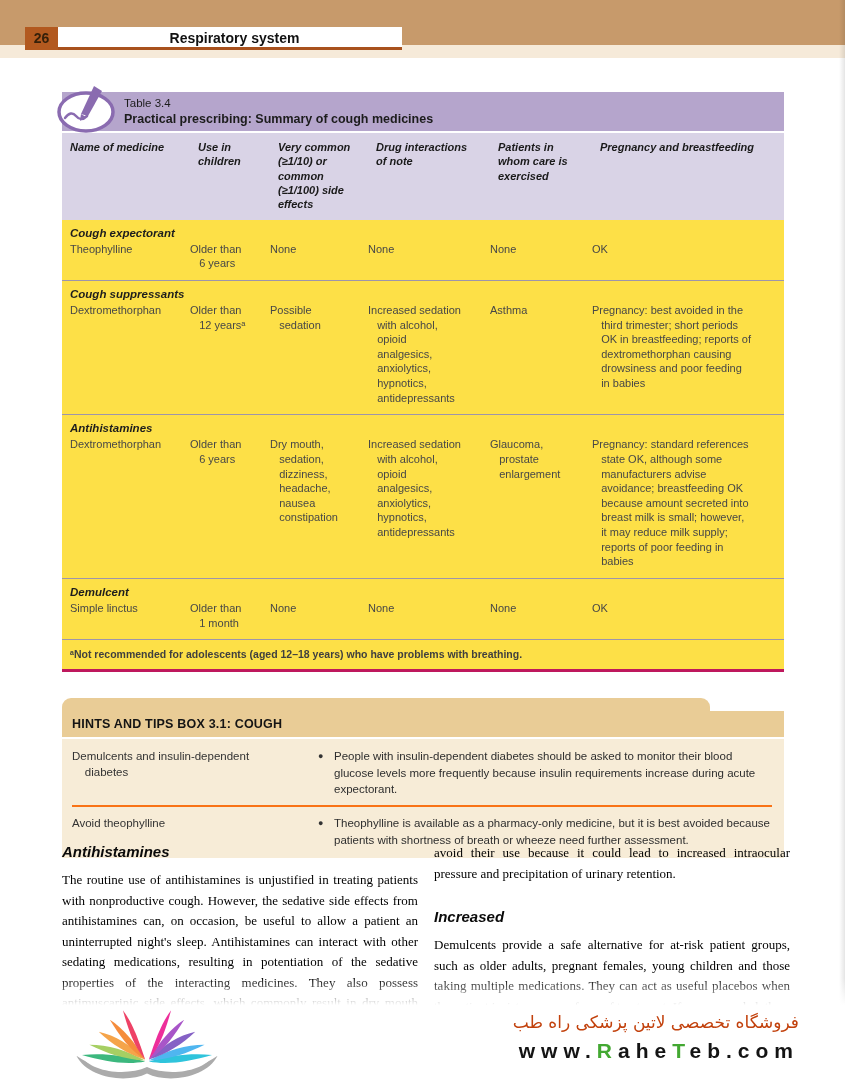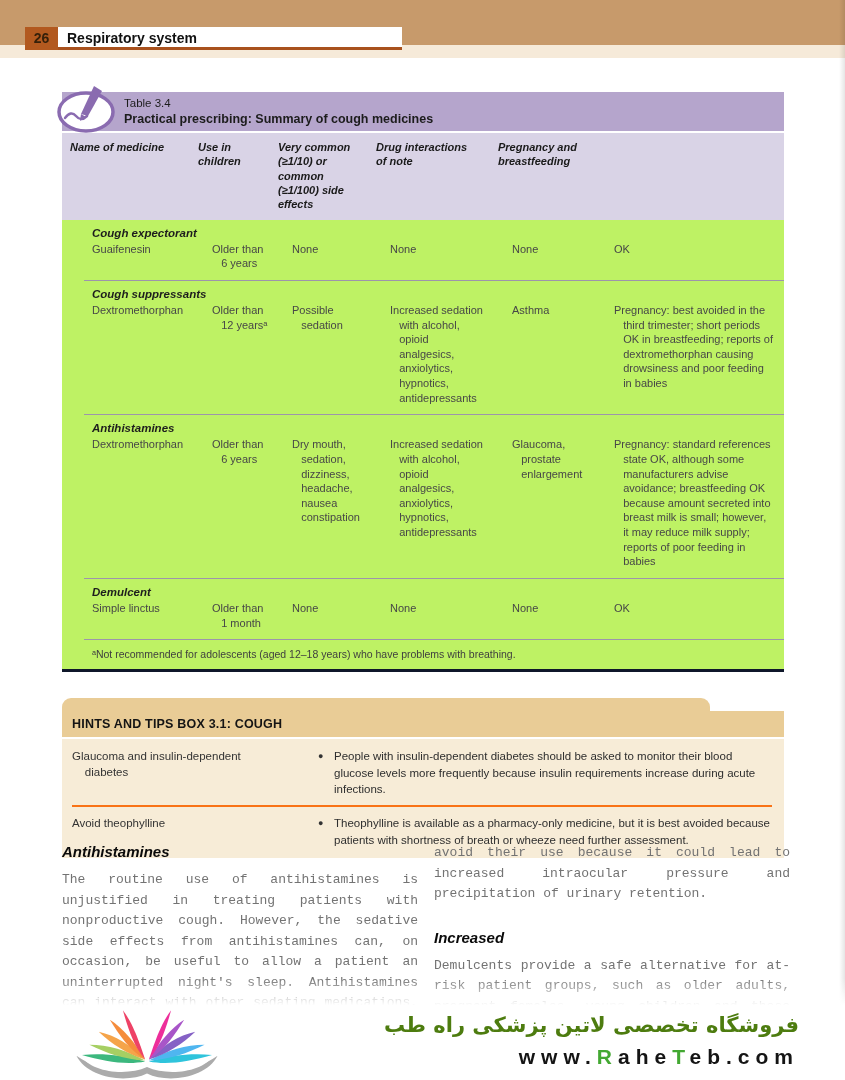--- a/index.html
+++ b/index.html
@@ -7,71 +7,71 @@
         font-family:"Liberation Sans","DejaVu Sans",sans-serif;}
   .pre{white-space:pre-wrap;}
 
   
   .top-band{position:absolute;left:0;top:0;width:845px;height:45px;background:#c79a6b;}
   .cream-strip{position:absolute;left:0;top:45px;width:845px;height:13px;background:#f6ead9;}
   .pagenum-box{position:absolute;left:25px;top:27px;width:33px;height:23px;background:#b2591f;
                color:#35200a;font-weight:bold;font-size:14px;text-align:center;line-height:23px;}
   .chapter-box{position:absolute;left:58px;top:27px;width:344px;height:23px;background:#fff;
                border-bottom:3px solid #a8511d;color:#111;font-weight:bold;font-size:14px;
-               line-height:23px;padding-left:9px;box-sizing:border-box;}
+               line-height:23px;padding-left:9px;box-sizing:border-box;text-align:center;}
   .right-scan-edge{position:absolute;right:0;top:0;width:6px;height:1080px;
                    background:linear-gradient(to right,rgba(0,0,0,0),rgba(0,0,0,0.10));}
 
   
   .tablewrap{position:absolute;left:62px;top:92px;width:722px;}
   .t-titleband{background:#b5a5cc;min-height:38px;padding:4px 8px 4px 62px;box-sizing:border-box;color:#1c1c1c;}
   .t-label{font-size:11.5px;line-height:1.3;}
   .t-title{font-size:12.5px;font-weight:bold;line-height:1.3;}
   .t-icon{position:absolute;left:-6px;top:-8px;width:62px;height:52px;}
   .t-headrow{display:grid;grid-template-columns:128px 80px 98px 122px 102px 1fr;
              background:#d9d3e6;border-top:2px solid #fff;padding:7px 0 8px 8px;font-style:italic;}
   .t-headrow .hc{font-size:11px;font-weight:bold;color:#1a1a1a;line-height:1.3;padding-right:8px;}
-  .t-body{background:#bef264;border-bottom:3px solid #0f172a;padding-left:22px;}
+  .t-body{background:#fde047;border-bottom:3px solid #be185d;}
   .t-section{padding:5px 0 9px 8px;}
   .t-section + .t-section{border-top:1px solid #9d95ab;}
   .t-cat{font-style:italic;font-weight:600;font-size:11.5px;color:#1d1d1d;padding:2px 0 3px 0;}
   .t-row{display:grid;grid-template-columns:120px 80px 98px 122px 102px 1fr;}
   .t-row .c{font-size:11px;color:#474747;line-height:1.33;padding-right:8px;}
-  .t-foot{border-top:1px solid #9d95ab;padding:8px 8px 9px 8px;font-size:10.5px;color:#3f3f3f;}
+  .t-foot{border-top:1px solid #9d95ab;padding:8px 8px 9px 8px;font-size:10.5px;color:#3f3f3f;font-weight:bold;}
 
   
   .hints{position:absolute;left:62px;top:698px;width:722px;}
   .hints-tab{width:648px;height:13px;background:#e9cc96;border-radius:9px 9px 0 0;}
   .hints-titlebar{background:#e9cc96;height:26px;line-height:26px;font-weight:bold;font-size:12.5px;
                   color:#141414;padding-left:10px;letter-spacing:.2px;}
   .hints-body{background:#f7ecd7;margin-top:2px;padding:9px 12px 10px 10px;}
   .hints-row{display:grid;grid-template-columns:246px 1fr;}
   .hints-row + .hints-row{border-top:2px solid #f97316;margin-top:7px;padding-top:8px;}
   .hints-label{font-size:11.5px;color:#333;line-height:1.4;}
   .hints-bullet{display:flex;font-size:11.5px;color:#2e2e2e;line-height:1.45;}
   .hints-bullet .dot{flex:0 0 16px;text-align:left;font-size:9px;padding-top:2px;color:#333;}
   .hints-bullet .txt{flex:1;}
 
   
   .cols{position:absolute;left:62px;top:843px;width:728px;display:grid;
         grid-template-columns:356px 356px;column-gap:16px;}
   .col h3{margin:0 0 10px 0;font-size:15px;font-style:italic;font-weight:bold;color:#0a0a0a;
           font-family:"Liberation Sans","DejaVu Sans",sans-serif;}
   .col h3.mid{margin-top:24px;}
-  .col p{margin:0;font-family:Liberation Mono, monospace;font-size:13px;
-         line-height:1.58;color:#737373;text-align:justify;}
+  .col p{margin:0;font-family:Liberation Serif, serif;font-size:13px;
+         line-height:1.58;color:#000000;text-align:justify;}
   .fade-out{position:absolute;left:0;top:978px;width:845px;height:34px;
             background:linear-gradient(to bottom,rgba(255,255,255,0),#fff 80%);}
   .footer-mask{position:absolute;left:0;top:1010px;width:845px;height:70px;background:#fff;}
 
   
   .logo{position:absolute;left:58px;top:1002px;width:178px;height:78px;}
   .wm-text{position:absolute;right:46px;top:1010px;width:430px;text-align:right;}
-  .wm-fa{direction:rtl;font-family:"DejaVu Sans",sans-serif;font-size:21px;font-weight:700;
-         color:#4d7c0f;line-height:1.5;}
+  .wm-fa{direction:rtl;font-family:"DejaVu Sans",sans-serif;font-size:17px;font-weight:400;
+         color:#c2410c;line-height:1.5;}
   .wm-url{font-family:"Liberation Sans","DejaVu Sans",sans-serif;font-size:21px;font-weight:bold;
           color:#141414;letter-spacing:6px;margin-top:3px;}
   .wm-url .grn{color:#43a832;}
 </style>
 </head>
 <body>
 
 <div id="page">
 
   <div class="top-band"></div>
@@ -95,28 +95,31 @@
       <div class="hc pre">Name of medicine</div>
       <div class="hc pre">Use in
 children</div>
       <div class="hc pre">Very common
 (≥1/10) or
 common
 (≥1/100) side
 effects</div>
       <div class="hc pre">Drug interactions
 of note</div>
+      <div class="hc pre">Patients in
+whom care is
+exercised</div>
       <div class="hc pre">Pregnancy and breastfeeding</div>
     </div>
     <div class="t-body">
 
       <div class="t-section">
         <div class="t-cat">Cough expectorant</div>
         <div class="t-row">
-          <div class="c pre">Guaifenesin</div>
+          <div class="c pre">Theophylline</div>
           <div class="c pre">Older than
    6 years</div>
           <div class="c pre">None</div>
           <div class="c pre">None</div>
           <div class="c pre">None</div>
           <div class="c pre">OK</div>
         </div>
       </div>
 
       <div class="t-section">
@@ -193,25 +196,25 @@
 
       <div class="t-foot">ᵃNot recommended for adolescents (aged 12–18 years) who have problems with breathing.</div>
     </div>
   </div>
 
   <div class="hints">
     <div class="hints-tab"></div>
     <div class="hints-titlebar">HINTS AND TIPS BOX 3.1: COUGH</div>
     <div class="hints-body">
       <div class="hints-row">
-        <div class="hints-label pre">Glaucoma and insulin-dependent
+        <div class="hints-label pre">Demulcents and insulin-dependent
     diabetes</div>
         <div class="hints-bullet">
           <span class="dot">●</span>
-          <span class="txt">People with insulin-dependent diabetes should be asked to monitor their blood glucose levels more frequently because insulin requirements increase during acute infections.</span>
+          <span class="txt">People with insulin-dependent diabetes should be asked to monitor their blood glucose levels more frequently because insulin requirements increase during acute expectorant.</span>
         </div>
       </div>
       <div class="hints-row">
         <div class="hints-label pre">Avoid theophylline</div>
         <div class="hints-bullet">
           <span class="dot">●</span>
           <span class="txt">Theophylline is available as a pharmacy-only medicine, but it is best avoided because patients with shortness of breath or wheeze need further assessment.</span>
         </div>
       </div>
     </div>

